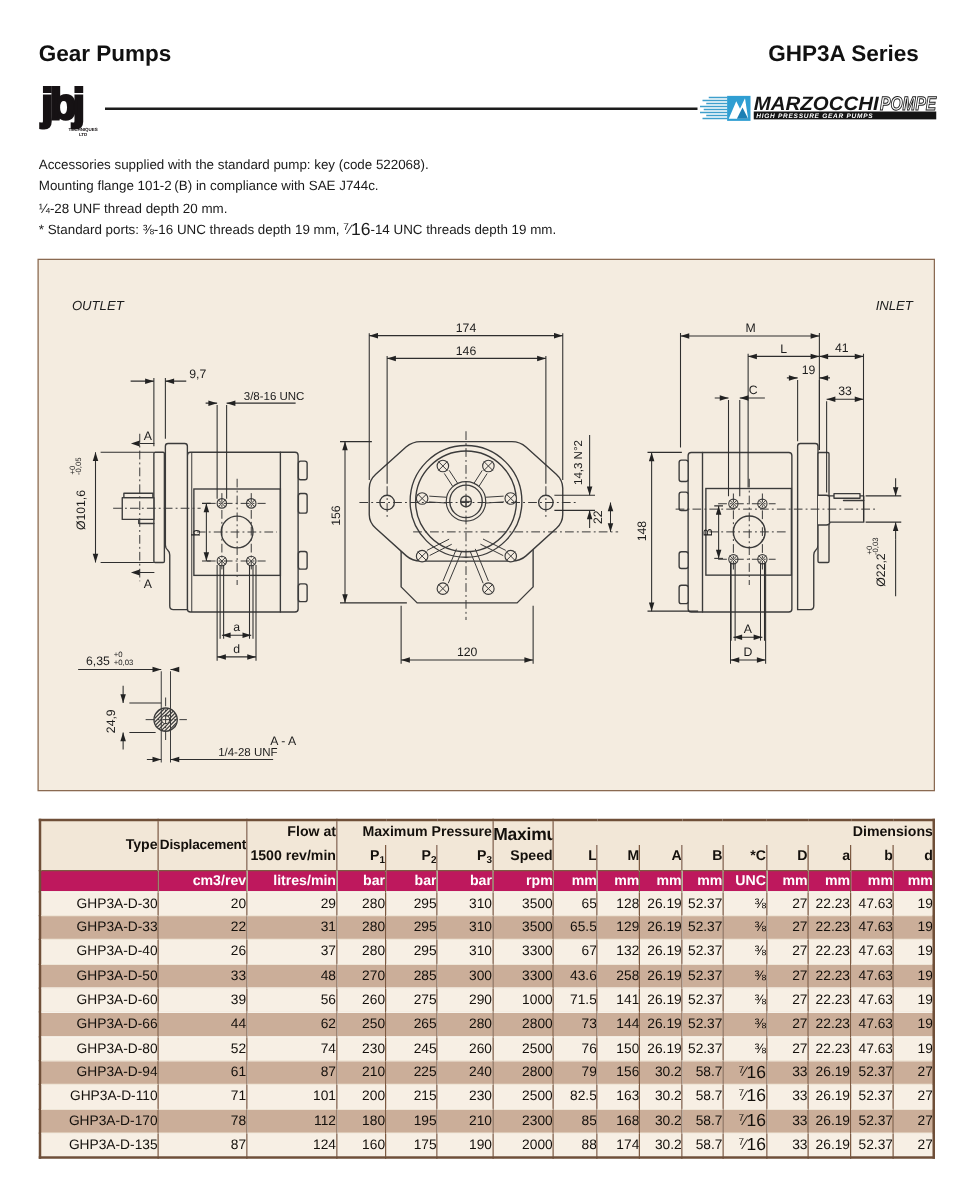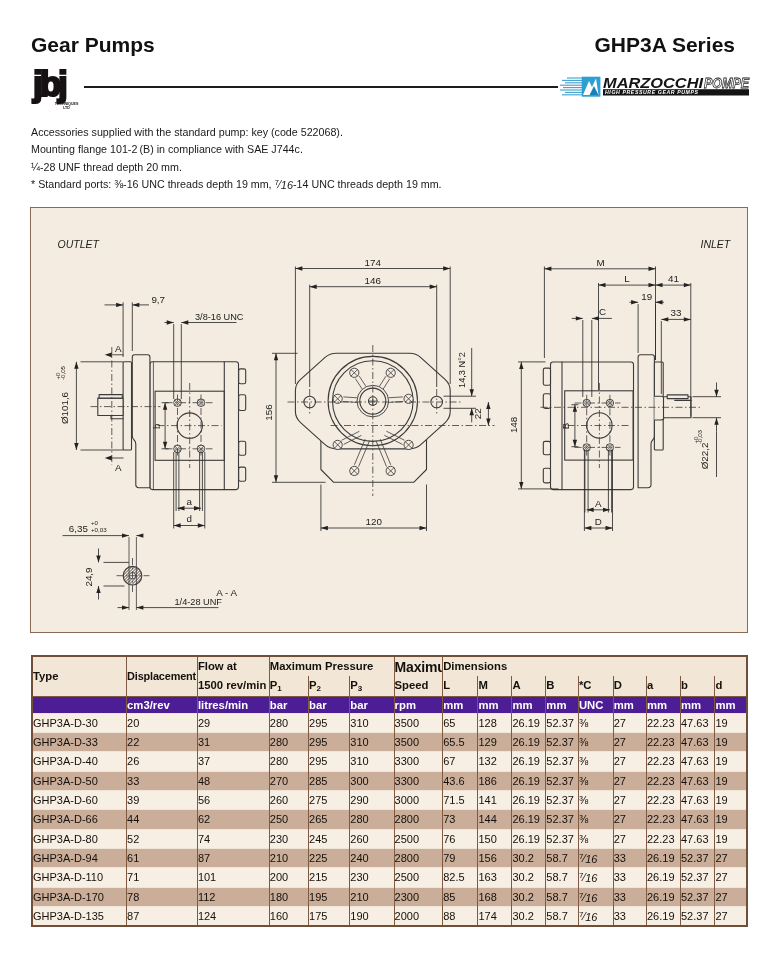--- a/index.html
+++ b/index.html
@@ -1,32 +1,32 @@
 <!DOCTYPE html>
 <html><head>
 <meta charset="utf-8">
 <style>
   html,body{margin:0;padding:0;}
   body{width:778px;height:954px;position:relative;background:#ffffff;
        font-family:"Liberation Sans",sans-serif;overflow:hidden;}
   .abs{position:absolute;}
-  .h1{font-size:21px;font-weight:bold;color:#111;}
+  .h1{font-size:18px;font-weight:bold;color:#111;}
   .txt{font-size:10.7px;color:#1a1a1a;line-height:17.6px;}
   #tbl td{border-left:1px solid #7d5a41;border-right:1px solid #7d5a41;
           padding:0;overflow:hidden;white-space:nowrap;}
   #tbl .hd td{background:#f2e7d7;font-weight:bold;font-size:11.3px;line-height:1;}
   #tbl sub{font-size:8px;line-height:0;vertical-align:-2px;}
-  #tbl .un td{background:#4c1d95;color:#ffffff;font-weight:bold;font-size:11.3px;}
+  #tbl .un td{background:#be185d;color:#ffffff;font-weight:bold;font-size:11.3px;}
   #tbl .r1 td,#tbl .r2 td{height:18.36px;line-height:18.36px;border-top:1px solid #efe5d6;}
   #tbl .r1 td{background:#f7efe4;}
   #tbl .r2 td{background:#cbae99;}
   #tbl .un td{border-top:1px solid #7d5a41;}
   .fr{font-size:11px;}
   .sp{font-size:8px;vertical-align:3px;line-height:0;}
-  .sb{font-size:11px;vertical-align:-1px;line-height:0;font-style:italic;}
+  .sb{font-size:14px;vertical-align:-1px;line-height:0;}
 </style>
 </head>
 <body>
 
 <div class="abs h1" style="left:31px;top:33px;">Gear Pumps</div>
 <div class="abs h1" style="right:43px;top:33px;">GHP3A Series</div>
 
 <div class="abs" style="left:33px;top:63.5px;font-weight:bold;font-size:35px;color:#161214;
      letter-spacing:-3px;-webkit-text-stroke:2.2px #161214;line-height:40px;">jbj</div>
 <div class="abs" style="left:51px;top:102px;width:31px;font-size:3.6px;font-weight:bold;
@@ -349,21 +349,21 @@
 <line class="d" x1="98" y1="548.5" x2="98" y2="562.4" marker-end="url(#ae)"></line>
 <line class="d" x1="98" y1="599.5" x2="98" y2="586" marker-end="url(#ae)"></line>
 <text class="t" x="91.5" y="577" font-size="9.8" text-anchor="middle" transform="rotate(-90 91.5 577)">24,9</text>
 <line class="d" x1="117" y1="607.6" x2="128.5" y2="607.6" marker-end="url(#ae)"></line>
 <line class="d" x1="135.9" y1="607.6" x2="218" y2="607.6" marker-start="url(#as)"></line>
 <text class="t" x="174" y="605" font-size="9.2" text-anchor="start">1/4-28 UNF</text>
 <text class="t" x="215.8" y="596.3" font-size="9.8" text-anchor="start">A - A</text>
 </svg>
 
 <table class="abs" id="tbl" style="left:31px;top:655px;width:717.3px;border-collapse:collapse;table-layout:fixed;
-   font-size:11px;color:#14100c;text-align:left;border:2px solid #6f4f38;">
+   font-size:11px;color:#14100c;text-align:right;border:2px solid #6f4f38;">
 <colgroup>
  <col style="width:94px">
       <col style="width:70.4px">
       <col style="width:71.5px">
  <col style="width:39px">
       <col style="width:41px">
       <col style="width:44px">
  <col style="width:48.3px">
       <col style="width:35.1px">
       <col style="width:33.8px">
@@ -474,37 +474,37 @@
 </tr>
 <tr class="r2">
  <td>GHP3A-D-50</td>
         <td>33</td>
         <td>48</td>
         <td>270</td>
         <td>285</td>
         <td>300</td>
         <td>3300</td>
  <td>43.6</td>
-        <td>186</td>
+        <td>258</td>
         <td>26.19</td>
         <td>52.37</td>
         <td>⅜</td>
         <td>27</td>
  <td>22.23</td>
         <td>47.63</td>
         <td>19</td>
 </tr>
 <tr class="r1">
  <td>GHP3A-D-60</td>
         <td>39</td>
         <td>56</td>
         <td>260</td>
         <td>275</td>
         <td>290</td>
-        <td>3000</td>
+        <td>1000</td>
  <td>71.5</td>
         <td>141</td>
         <td>26.19</td>
         <td>52.37</td>
         <td>⅜</td>
         <td>27</td>
  <td>22.23</td>
         <td>47.63</td>
         <td>19</td>
 </tr>

